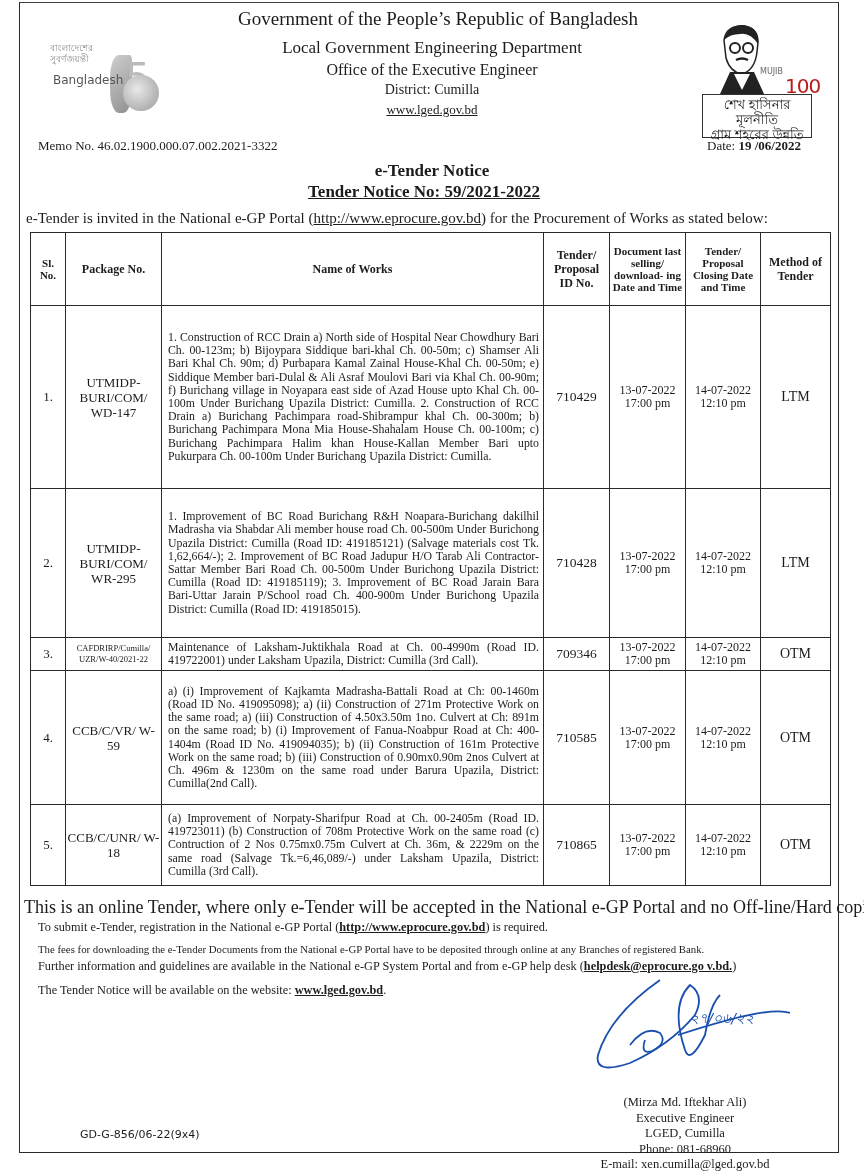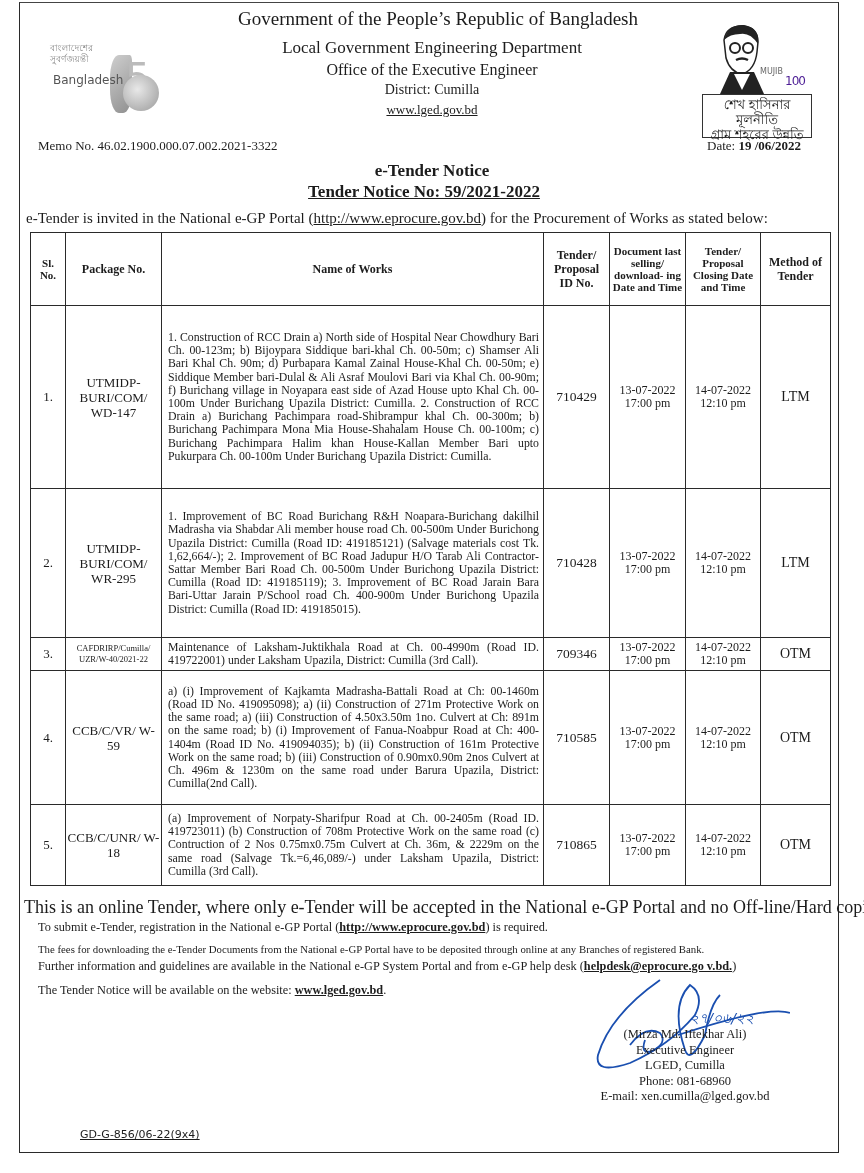--- a/index.html
+++ b/index.html
@@ -15,21 +15,21 @@
   .logo-left .five { position: absolute; left: 100px; top: 20px; font-size: 40px; color: #bbb; font-family: "DejaVu Sans", sans-serif; }
   .header { left: 0; width: 864px; top: 8px; text-align: center; }
   .header .l1 { font-size: 19px; line-height: 22px; margin-left: 12px; }
   .header .l2 { font-size: 17px; line-height: 22px; margin-top: 7px; }
   .header .l3 { font-size: 16px; line-height: 21px; }
   .header .l4 { font-size: 14px; line-height: 20px; }
   .header .l5 { font-size: 13px; line-height: 20px; text-decoration: underline; }
   .logo-right { left: 700px; top: 22px; width: 115px; height: 108px; }
   .portrait { position: absolute; left: 10px; top: 0; width: 60px; height: 72px; }
   .mujib { position: absolute; left: 60px; top: 45px; font-size: 8px; color: #666; font-family: "DejaVu Sans", sans-serif; }
-  .hundred { position: absolute; left: 85px; top: 52px; font-size: 12px; color: #4c1d95; font-family: "DejaVu Sans", sans-serif; letter-spacing: -1px; }
+  .hundred { position: absolute; left: 85px; top: 52px; font-size: 20px; color: #b91c1c; font-family: "DejaVu Sans", sans-serif; letter-spacing: -1px; }
   .bn-box { position: absolute; left: 2px; top: 72px; width: 110px; height: 44px; border: 1.5px solid #333; font-size: 13px; line-height: 15px; text-align: center; padding-top: 2px; font-family: Liberation Sans, sans-serif; }
   .memo { left: 38px; top: 138px; font-size: 13px; }
   .memo b { font-weight: normal; }
   .date { left: 707px; top: 138px; font-size: 13px; }
   .title { left: 0; width: 864px; top: 160px; text-align: center; font-size: 17px; font-weight: bold; line-height: 21px; }
   .subtitle { left: 0; width: 848px; top: 181px; text-align: center; font-size: 17px; font-weight: bold; line-height: 21px; text-decoration: underline; }
   .intro { left: 26px; top: 210px; font-size: 15px; white-space: nowrap; }
   .intro a, .u { color: #1c1c1c; text-decoration: underline; }
   table.tender { position: absolute; left: 30px; top: 232px; width: 800px; border-collapse: collapse; table-layout: fixed; }
   table.tender th, table.tender td { border: 1.2px solid #2a2a2a; vertical-align: middle; text-align: center; }
@@ -42,22 +42,22 @@
   table.tender td.dt { font-size: 12px; line-height: 13px; }
   table.tender td.id { font-size: 13.5px; }
   table.tender td.meth { font-size: 14px; }
   .n1 { left: 24px; top: 897px; font-size: 18px; white-space: nowrap; }
   .n2 { left: 38px; top: 920px; font-size: 12.3px; white-space: nowrap; }
   .n3 { left: 38px; top: 943px; font-size: 10.8px; white-space: nowrap; }
   .n4 { left: 38px; top: 959px; font-size: 12.3px; white-space: nowrap; }
   .n5 { left: 38px; top: 983px; font-size: 12.3px; white-space: nowrap; }
   .bold-u { font-weight: bold; text-decoration: underline; }
   .signature { left: 590px; top: 975px; width: 200px; height: 120px; }
-  .sign-block { left: 560px; top: 1027px; width: 250px; text-align: center; font-size: 12.5px; line-height: 15.5px; }
-  .gd { left: 80px; top: 1128px; font-size: 11px; font-family: "DejaVu Sans", sans-serif; text-decoration: underline; }
+  .sign-block { left: 560px; top: 1095px; width: 250px; text-align: center; font-size: 12.5px; line-height: 15.5px; }
+  .gd { left: 80px; top: 1128px; font-size: 11px; font-family: "DejaVu Sans", sans-serif; }
 </style>
 </head>
 <body>
 
 <div class="frame"></div>
 
 <div class="abs logo-left">
   <div class="shield"></div>
   <div class="five">5</div>
   <div class="circle"></div>

